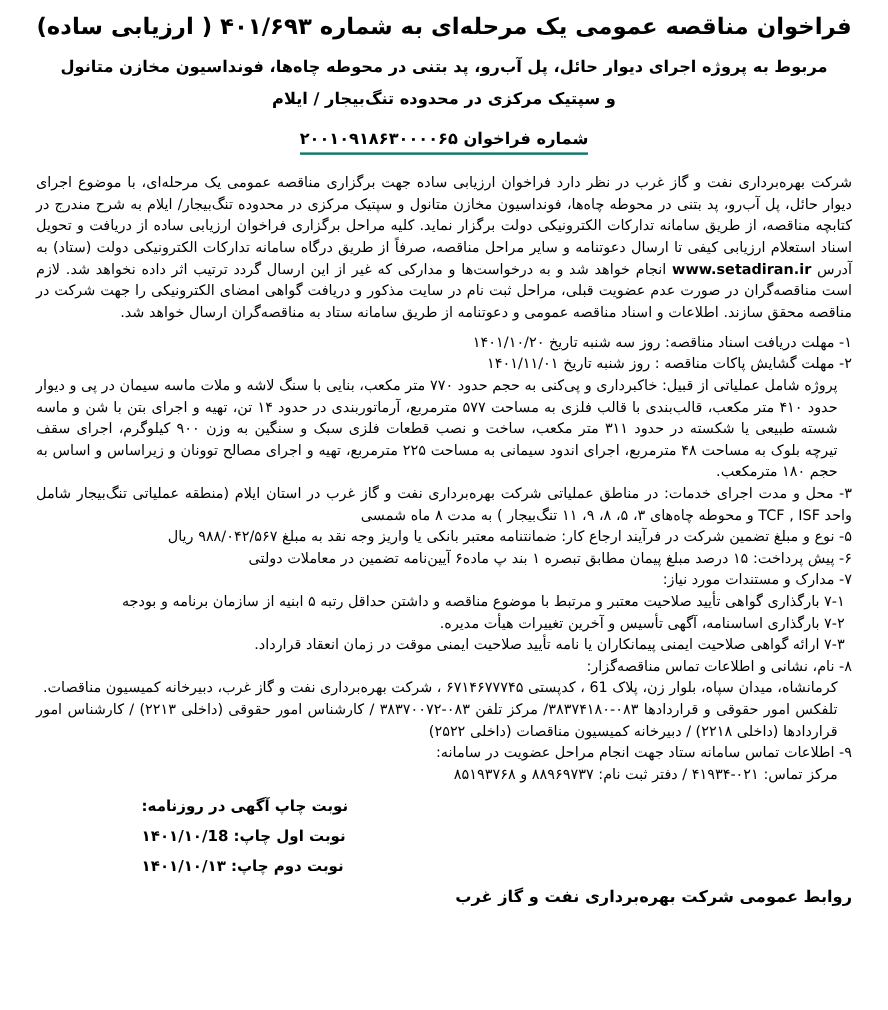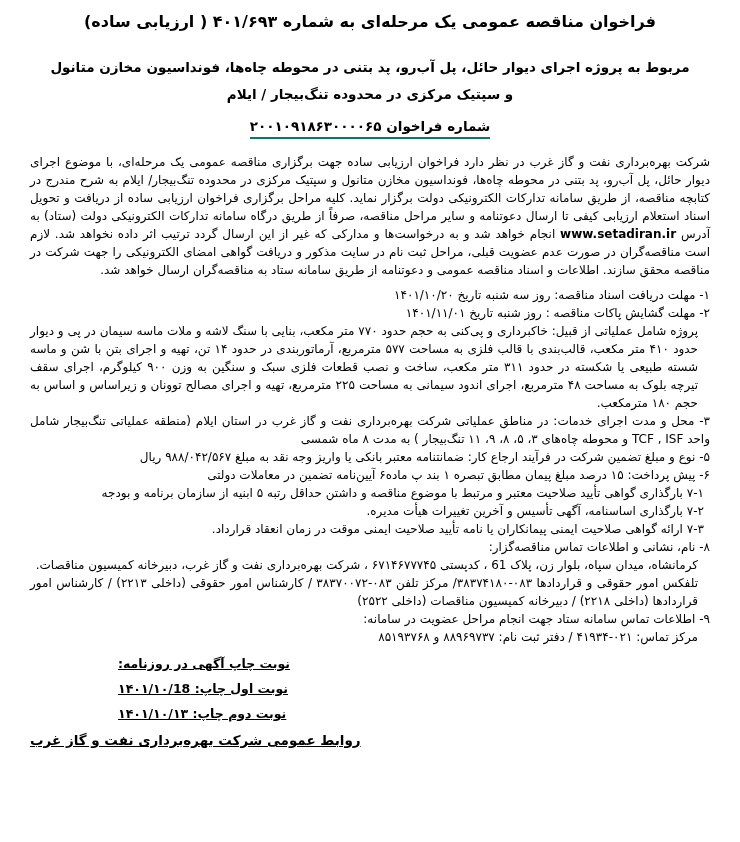--- a/index.html
+++ b/index.html
@@ -17,23 +17,23 @@
   .page {
     direction: rtl;
     box-sizing: border-box;
     width: 740px;
     height: 842px;
     padding: 12px 30px 0 30px;
   }
   .center { text-align: center; }
   .bold { font-weight: 700; }
   .doc-title {
-    font-size: 16px;
+    font-size: 19px;
     line-height: 20px;
-    margin-bottom: 22px;
+    margin-bottom: 11px;
   }
   .doc-subtitle {
     font-size: 13.5px;
     line-height: 27px;
     max-width: 648px;
     margin: 0 auto 8px auto;
   }
   .call-number-wrap { margin: 2px 0 14px 0; }
   .call-number {
     display: inline-block;
@@ -46,32 +46,32 @@
     line-height: 18px;
   }
   .p {
     margin: 0;
     text-align: justify;
   }
   .intro { margin-bottom: 7px; }
   .indent { padding-right: 12px; }
   .sub { padding-right: 6px; }
   .latin { direction: ltr; unicode-bidi: embed; }
-  .footer { margin-top: 5px; text-decoration: underline; }
+  .footer { margin-top: 5px; }
   .print-lines {
     text-align: right;
     padding-left: 88px;
     font-size: 12.5px;
   }
   .print-lines .line {
     line-height: 25px;
     text-align: left;
   }
   .signature {
-    text-align: left;
+    text-align: right;
     font-size: 13.5px;
     line-height: 24px;
     margin-top: 2px;
   }
 </style>
 </head>
 <body>
 
 <div class="page">
 
@@ -86,20 +86,21 @@
   <div class="body-text">
 
     <p class="p intro"><span>شرکت بهره‌برداری نفت و گاز غرب در نظر دارد فراخوان ارزیابی ساده جهت برگزاری مناقصه عمومی یک مرحله‌ای، با موضوع اجرای دیوار حائل، پل آب‌رو، پد بتنی در محوطه چاه‌ها، فونداسیون مخازن متانول و سپتیک مرکزی در محدوده تنگ‌بیجار/ ایلام به شرح مندرج در کتابچه مناقصه، از طریق سامانه تدارکات الکترونیکی دولت برگزار نماید. کلیه مراحل برگزاری فراخوان ارزیابی ساده از دریافت و تحویل اسناد استعلام ارزیابی کیفی تا ارسال دعوتنامه و سایر مراحل مناقصه، صرفاً از طریق درگاه سامانه تدارکات الکترونیکی دولت (ستاد) به آدرس </span><span class="bold latin">www.setadiran.ir</span><span> انجام خواهد شد و به درخواست‌ها و مدارکی که غیر از این ارسال گردد ترتیب اثر داده نخواهد شد. لازم است مناقصه‌گران در صورت عدم عضویت قبلی، مراحل ثبت نام در سایت مذکور و دریافت گواهی امضای الکترونیکی را جهت شرکت در مناقصه محقق سازند. اطلاعات و اسناد مناقصه عمومی و دعوتنامه از طریق سامانه ستاد به مناقصه‌گران ارسال خواهد شد.</span></p>
 
     <p class="p">۱- مهلت دریافت اسناد مناقصه: روز سه شنبه تاریخ ۱۴۰۱/۱۰/۲۰</p>
     <p class="p">۲- مهلت گشایش پاکات مناقصه : روز شنبه تاریخ ۱۴۰۱/۱۱/۰۱</p>
     <p class="p indent">پروژه شامل عملیاتی از قبیل: خاکبرداری و پی‌کنی به حجم حدود ۷۷۰ متر مکعب، بنایی با سنگ لاشه و ملات ماسه سیمان در پی و دیوار حدود ۴۱۰ متر مکعب، قالب‌بندی با قالب فلزی به مساحت ۵۷۷ مترمربع، آرماتوربندی در حدود ۱۴ تن، تهیه و اجرای بتن با شن و ماسه شسته طبیعی یا شکسته در حدود ۳۱۱ متر مکعب، ساخت و نصب قطعات فلزی سبک و سنگین به وزن ۹۰۰ کیلوگرم، اجرای سقف تیرچه بلوک به مساحت ۴۸ مترمربع، اجرای اندود سیمانی به مساحت ۲۲۵ مترمربع، تهیه و اجرای مصالح توونان و زیراساس و اساس به حجم ۱۸۰ مترمکعب.</p>
     <p class="p">۳- محل و مدت اجرای خدمات: در مناطق عملیاتی شرکت بهره‌برداری نفت و گاز غرب در استان ایلام (منطقه عملیاتی تنگ‌بیجار شامل واحد TCF , ISF و محوطه چاه‌های ۳، ۵، ۸، ۹، ۱۱ تنگ‌بیجار ) به مدت ۸ ماه شمسی</p>
     <p class="p">۵- نوع و مبلغ تضمین شرکت در فرآیند ارجاع کار: ضمانتنامه معتبر بانکی یا واریز وجه نقد به مبلغ ۹۸۸/۰۴۲/۵۶۷ ریال</p>
     <p class="p">۶- پیش پرداخت: ۱۵ درصد مبلغ پیمان مطابق تبصره ۱ بند پ ماده۶ آیین‌نامه تضمین در معاملات دولتی</p>
+    <p class="p">۷- مدارک و مستندات مورد نیاز:</p>
     <p class="p sub">۷-۱ بارگذاری گواهی تأیید صلاحیت معتبر و مرتبط با موضوع مناقصه و داشتن حداقل رتبه ۵ ابنیه از سازمان برنامه و بودجه</p>
     <p class="p sub">۷-۲ بارگذاری اساسنامه، آگهی تأسیس و آخرین تغییرات هیأت مدیره.</p>
     <p class="p sub">۷-۳ ارائه گواهی صلاحیت ایمنی پیمانکاران یا نامه تأیید صلاحیت ایمنی موقت در زمان انعقاد قرارداد.</p>
     <p class="p">۸- نام، نشانی و اطلاعات تماس مناقصه‌گزار:</p>
     <p class="p indent">کرمانشاه، میدان سپاه، بلوار زن، پلاک 61 ، کدپستی ۶۷۱۴۶۷۷۷۴۵ ، شرکت بهره‌برداری نفت و گاز غرب، دبیرخانه کمیسیون مناقصات.</p>
     <p class="p indent">تلفکس امور حقوقی و قراردادها ۰۸۳-۳۸۳۷۴۱۸۰/ مرکز تلفن ۰۸۳-۳۸۳۷۰۰۷۲ / کارشناس امور حقوقی (داخلی ۲۲۱۳) / کارشناس امور قراردادها (داخلی ۲۲۱۸) / دبیرخانه کمیسیون مناقصات (داخلی ۲۵۲۲)</p>
     <p class="p">۹- اطلاعات تماس سامانه ستاد جهت انجام مراحل عضویت در سامانه:</p>
     <p class="p indent">مرکز تماس: ۰۲۱-۴۱۹۳۴ / دفتر ثبت نام: ۸۸۹۶۹۷۳۷ و ۸۵۱۹۳۷۶۸</p>
 
   </div>

